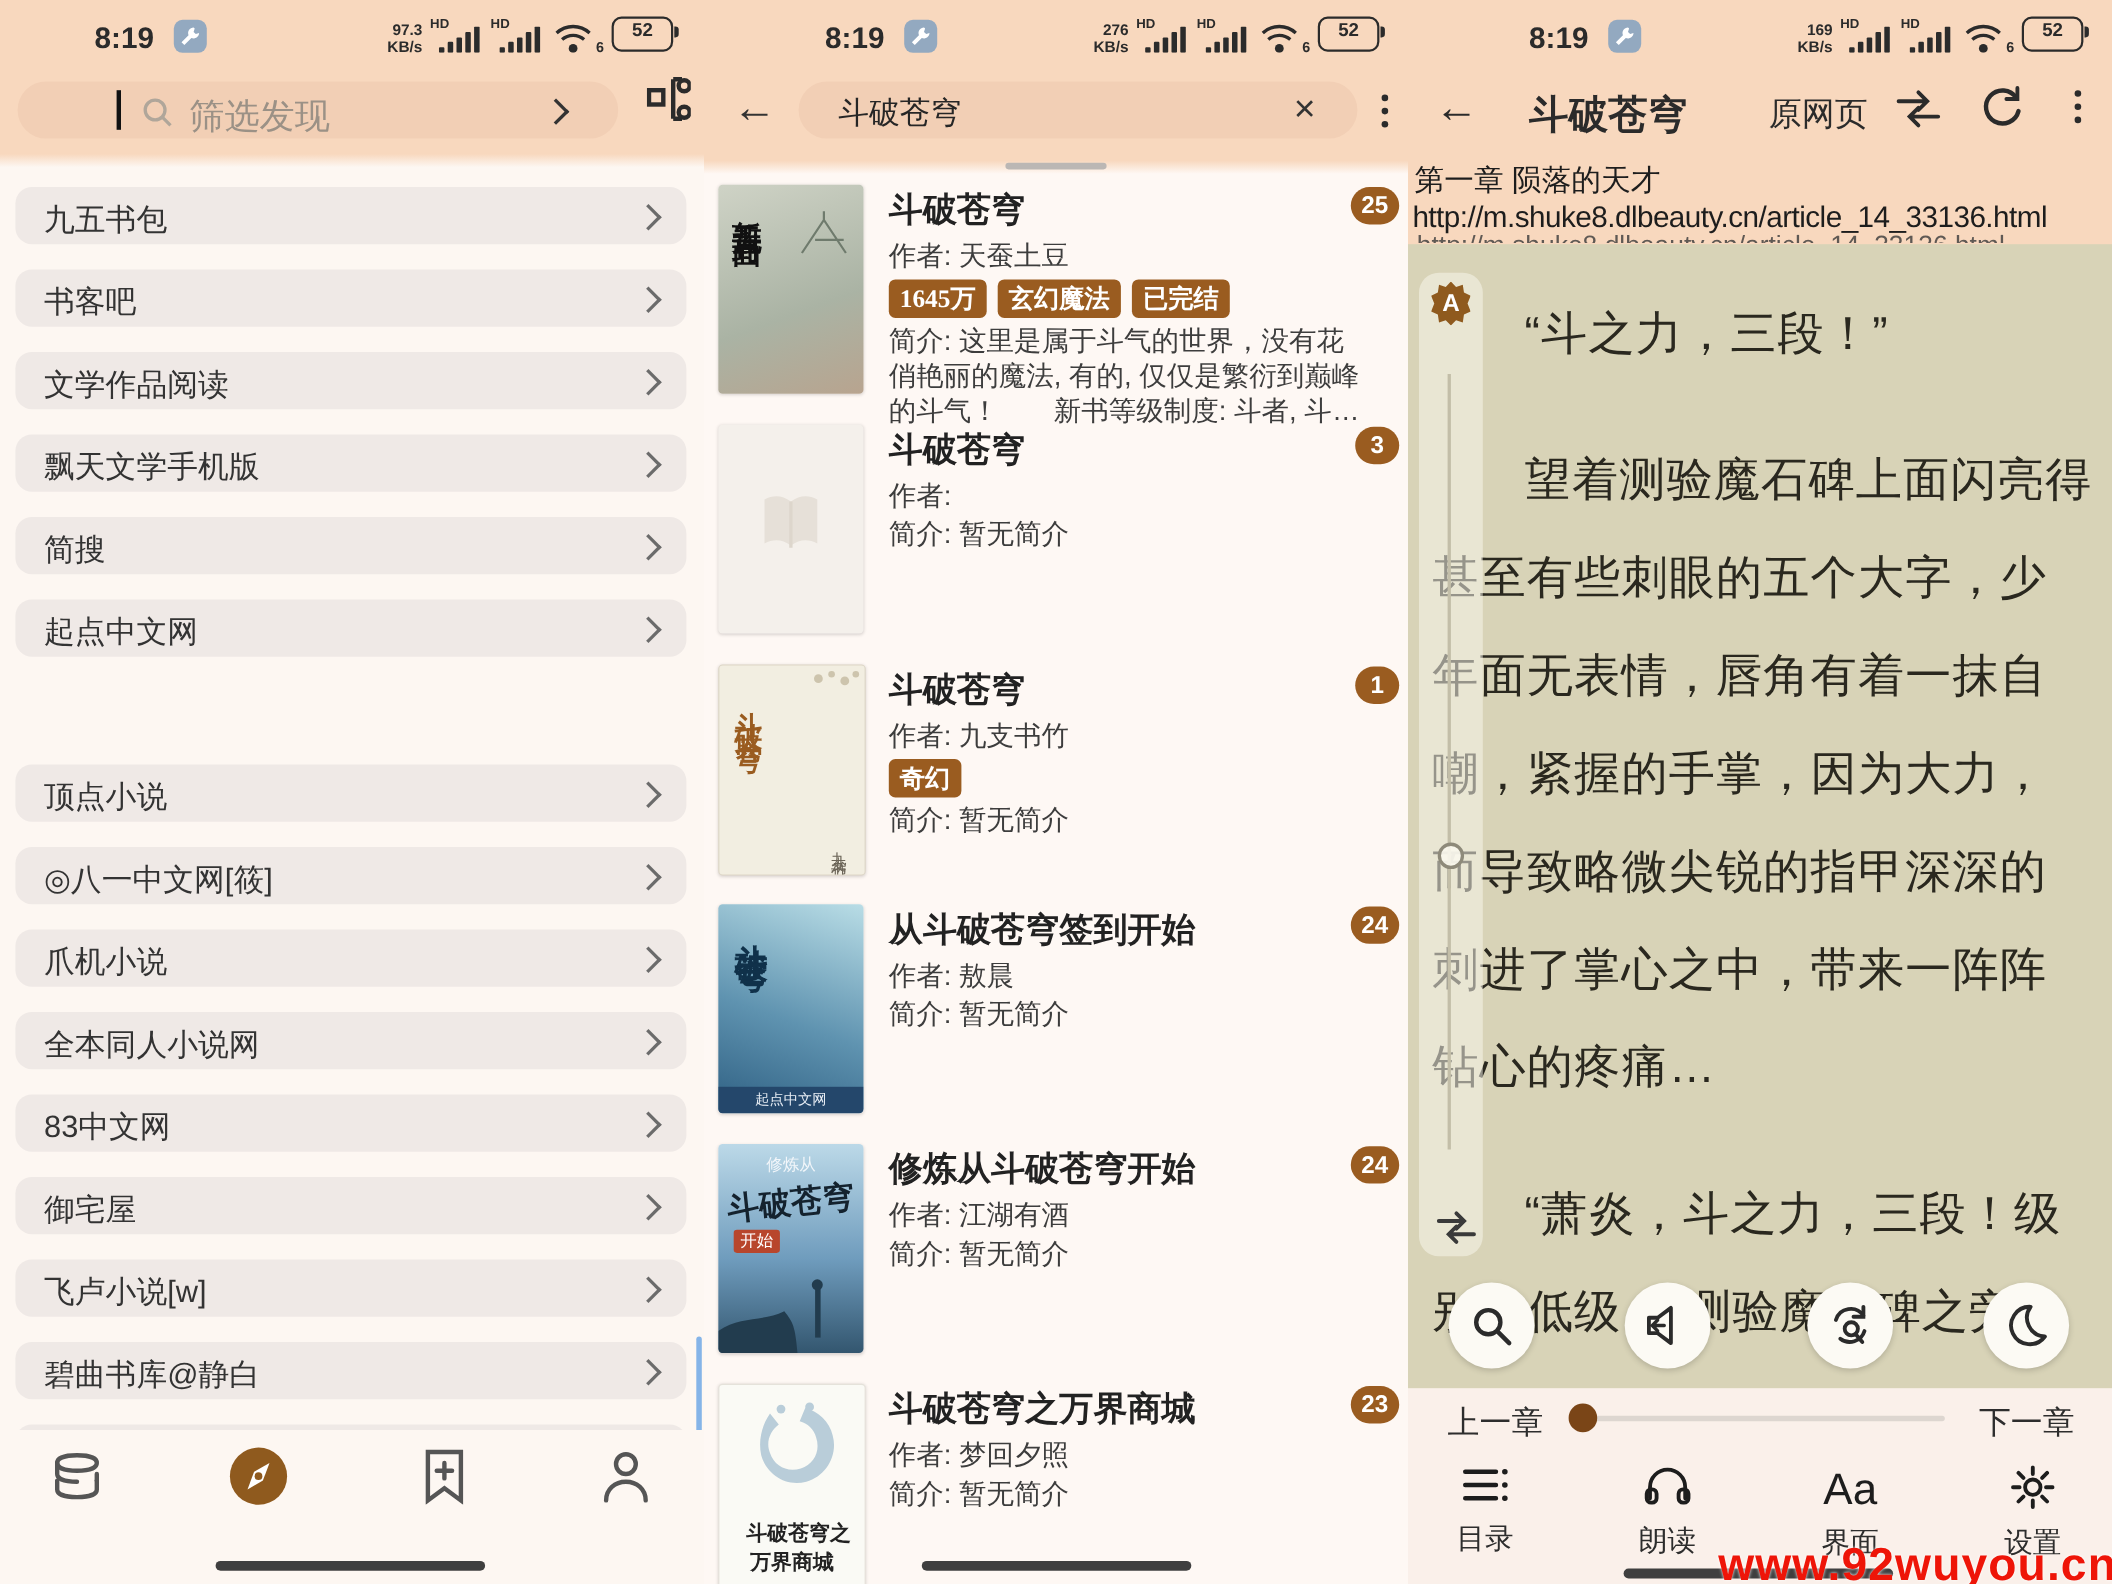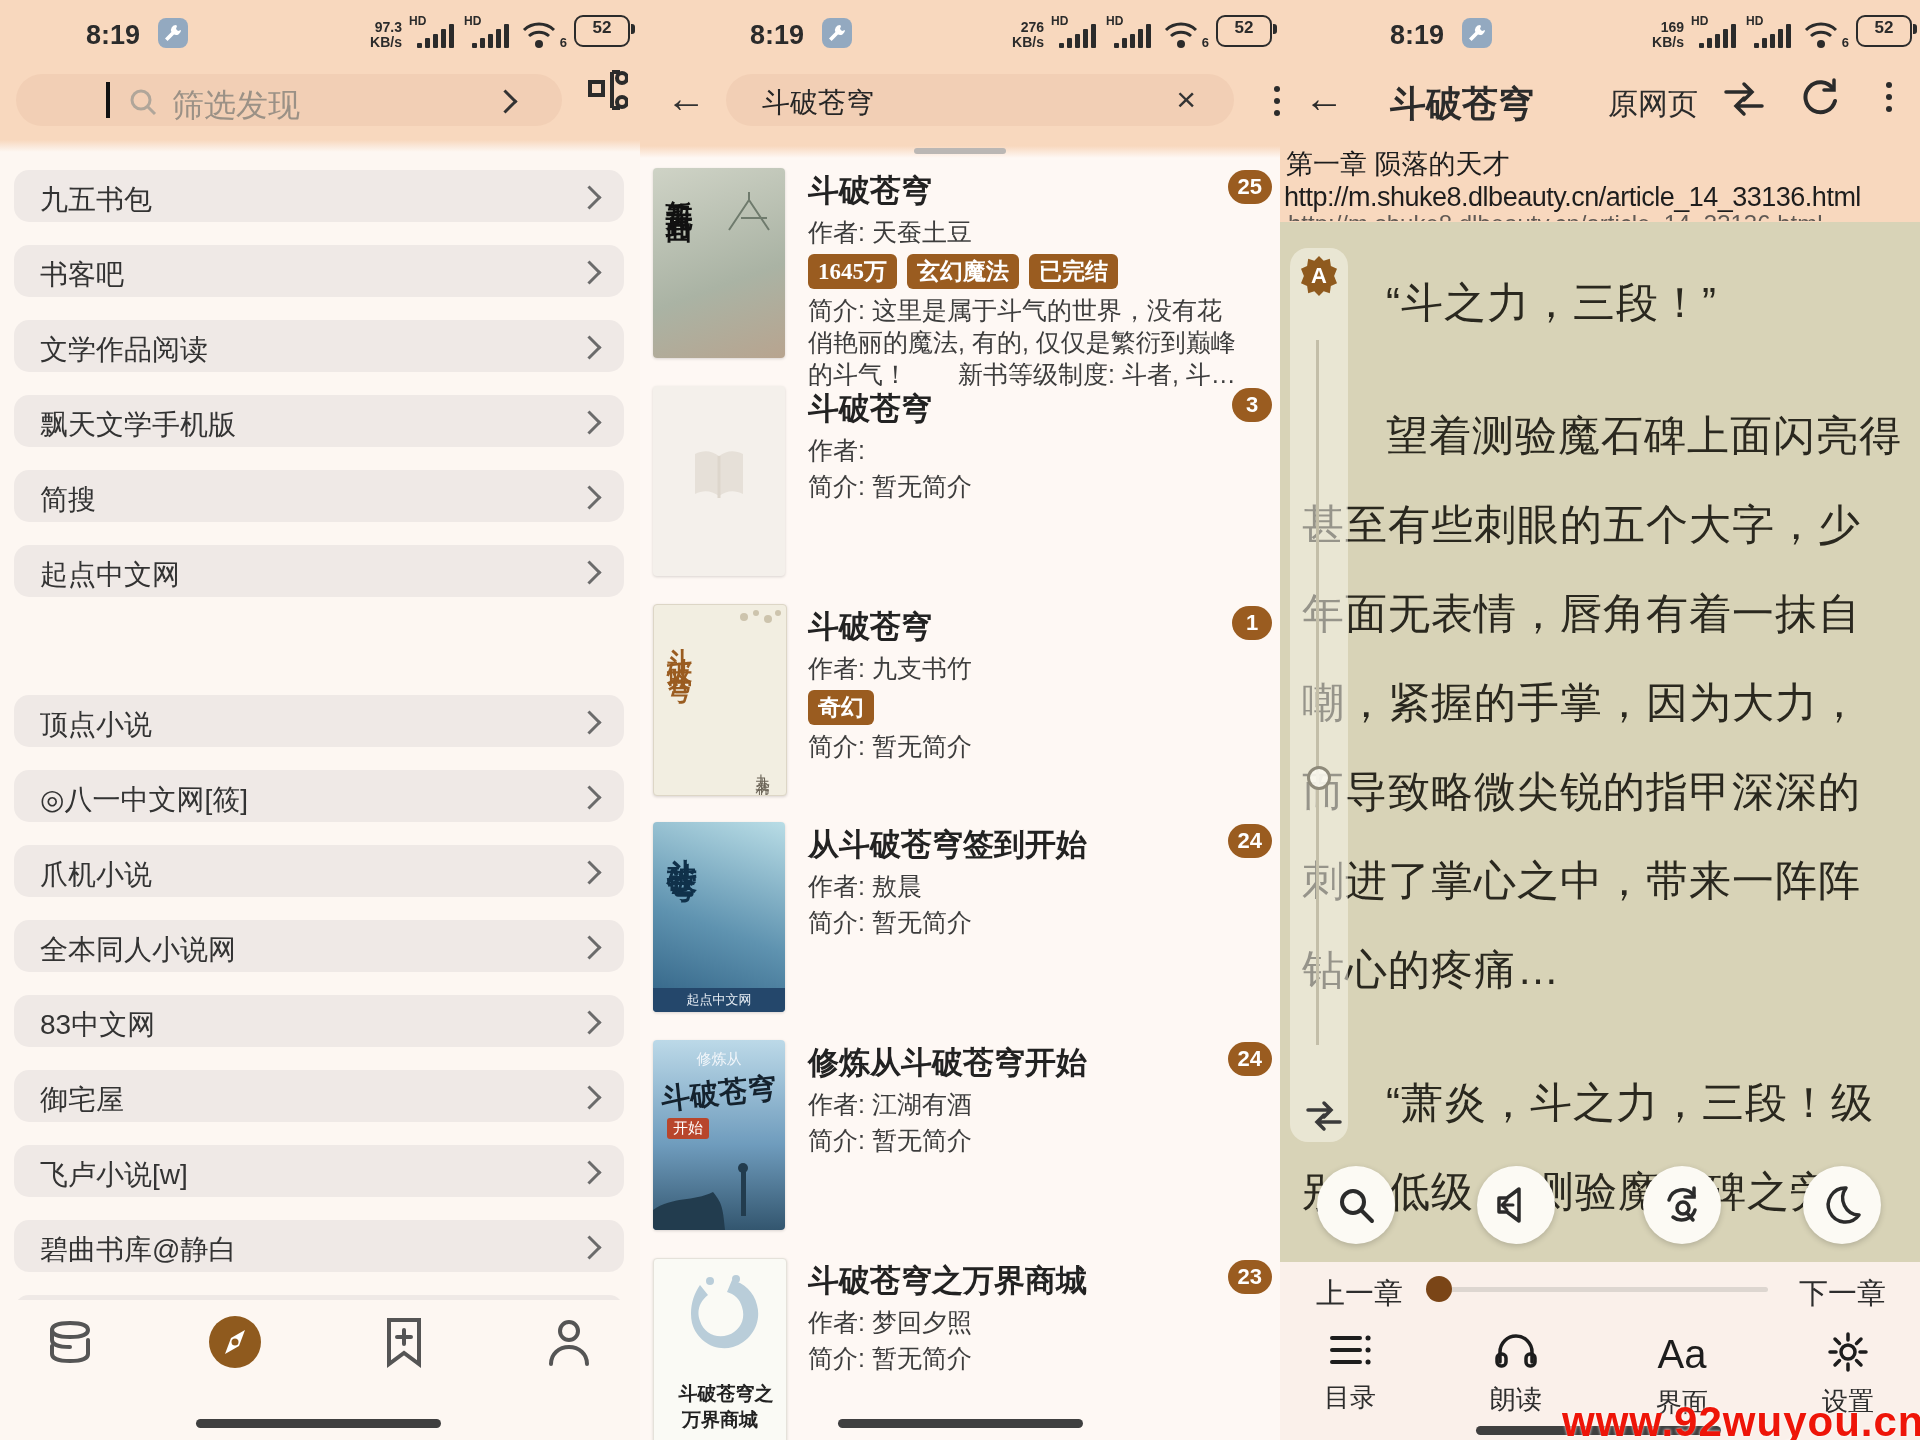--- a/index.html
+++ b/index.html
@@ -1,19 +1,19 @@
 <!DOCTYPE html>
 <html><head>
 <meta charset="utf-8">
 <style>
   html,body{margin:0;padding:0;}
   body{width:1920px;height:1440px;position:relative;overflow:hidden;
        font-family:"Liberation Sans","DejaVu Sans",sans-serif;background:#FDF7F2;}
   .abs{position:absolute;}
-  .panel{position:absolute;top:0;height:1440px;width:640px;overflow:hidden;padding-left:18px;}
+  .panel{position:absolute;top:0;height:1440px;width:640px;overflow:hidden;}
 
   
   .statusbar{position:absolute;top:12px;left:0;right:0;height:44px;}
   .st-time{position:absolute;top:8px;font-size:27px;font-weight:bold;color:#2b2b2b;}
   .st-wrench{position:absolute;top:6px;width:30px;height:30px;border-radius:8px;background:#93a9c0;}
   .st-wrench svg{position:absolute;left:5px;top:5px;}
   .st-right{position:absolute;top:2px;display:flex;align-items:flex-end;gap:9px;}
   .st-kbs{font-size:14px;line-height:15px;font-weight:bold;color:#2b2b2b;text-align:right;}
   .sig{position:relative;width:46px;height:36px;}
   .sig .hd{position:absolute;left:-2px;top:0;font-size:12px;font-weight:bold;color:#2b2b2b;}

